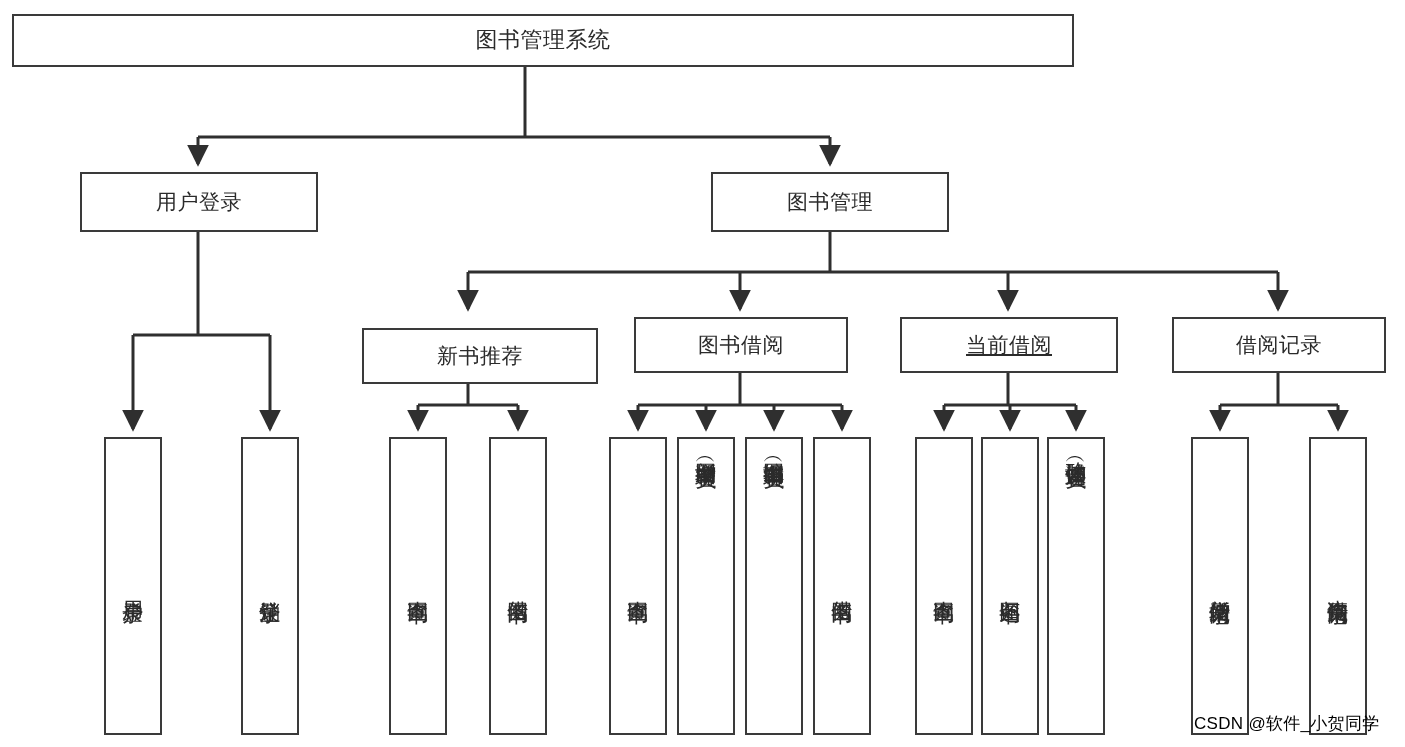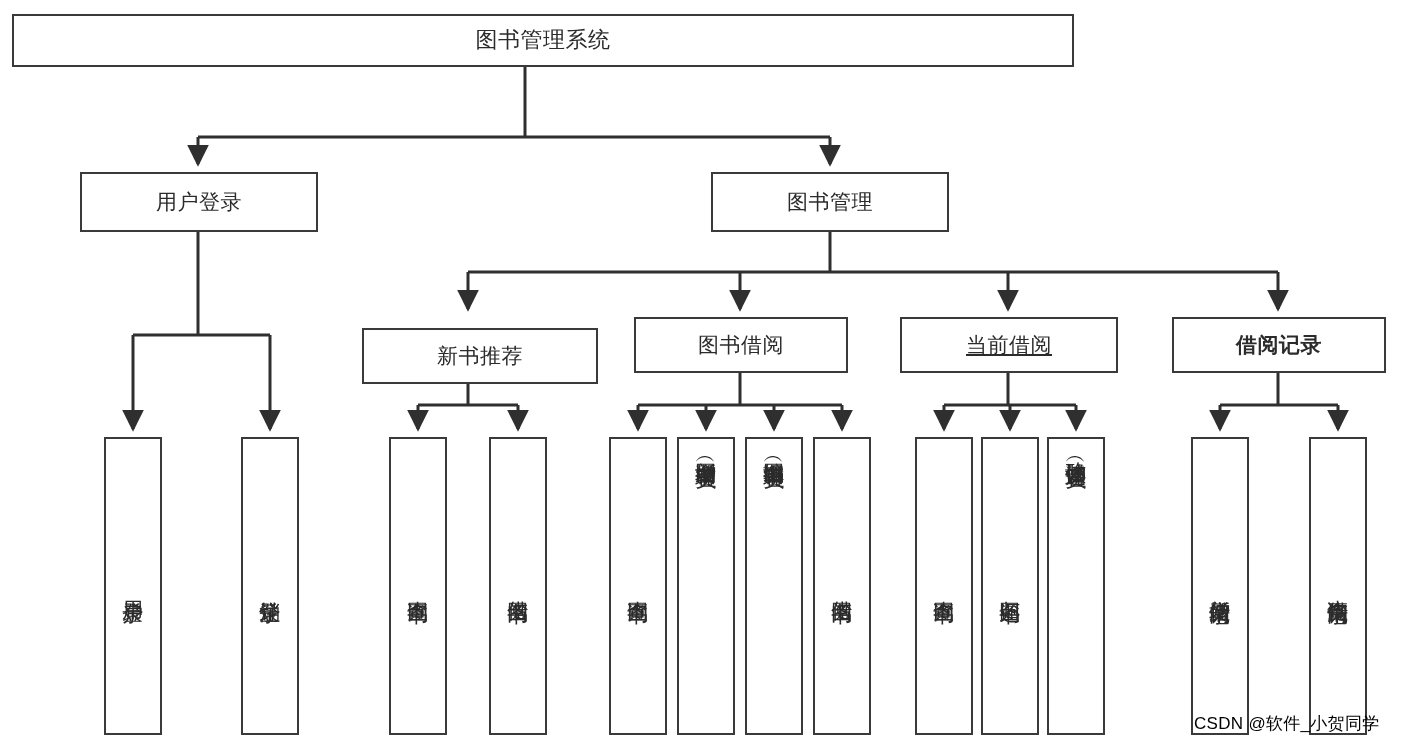--- a/index.html
+++ b/index.html
@@ -143,21 +143,21 @@
 
   <div class="node horiz" style="left:362px; top:317px; width:236px; height:56px;margin-top:11px;">
     <span class="label">新书推荐</span>
   </div>
   <div class="node horiz" style="left:634px; top:317px; width:214px; height:56px;text-align:center;">
     <span class="label">图书借阅</span>
   </div>
   <div class="node horiz" style="left:900px; top:317px; width:218px; height:56px;text-decoration:underline;">
     <span class="label">当前借阅</span>
   </div>
-  <div class="node horiz" style="left:1172px; top:317px; width:214px; height:56px;font-weight:bold;">
+  <div class="node horiz" style="left:1172px; top:317px; width:214px; height:56px;">
     <span class="label">借阅记录</span>
   </div>
 
   <div class="node vert" style="left:104px; top:437px; width:58px; height:298px;">
     <span class="label">用户登录</span>
   </div>
   <div class="node vert" style="left:241px; top:437px; width:58px; height:298px;">
     <span class="label">注销登录</span>
   </div>
 

